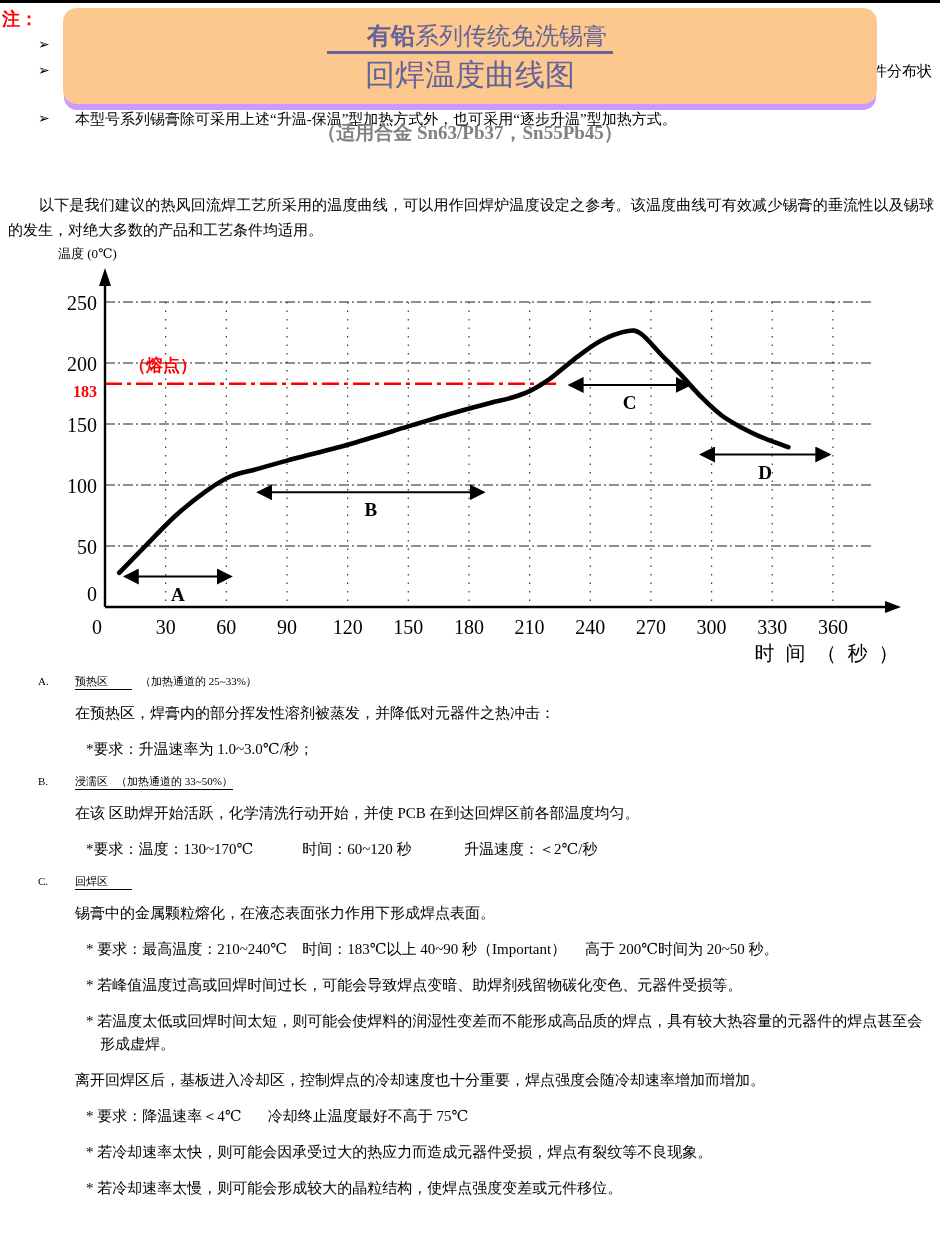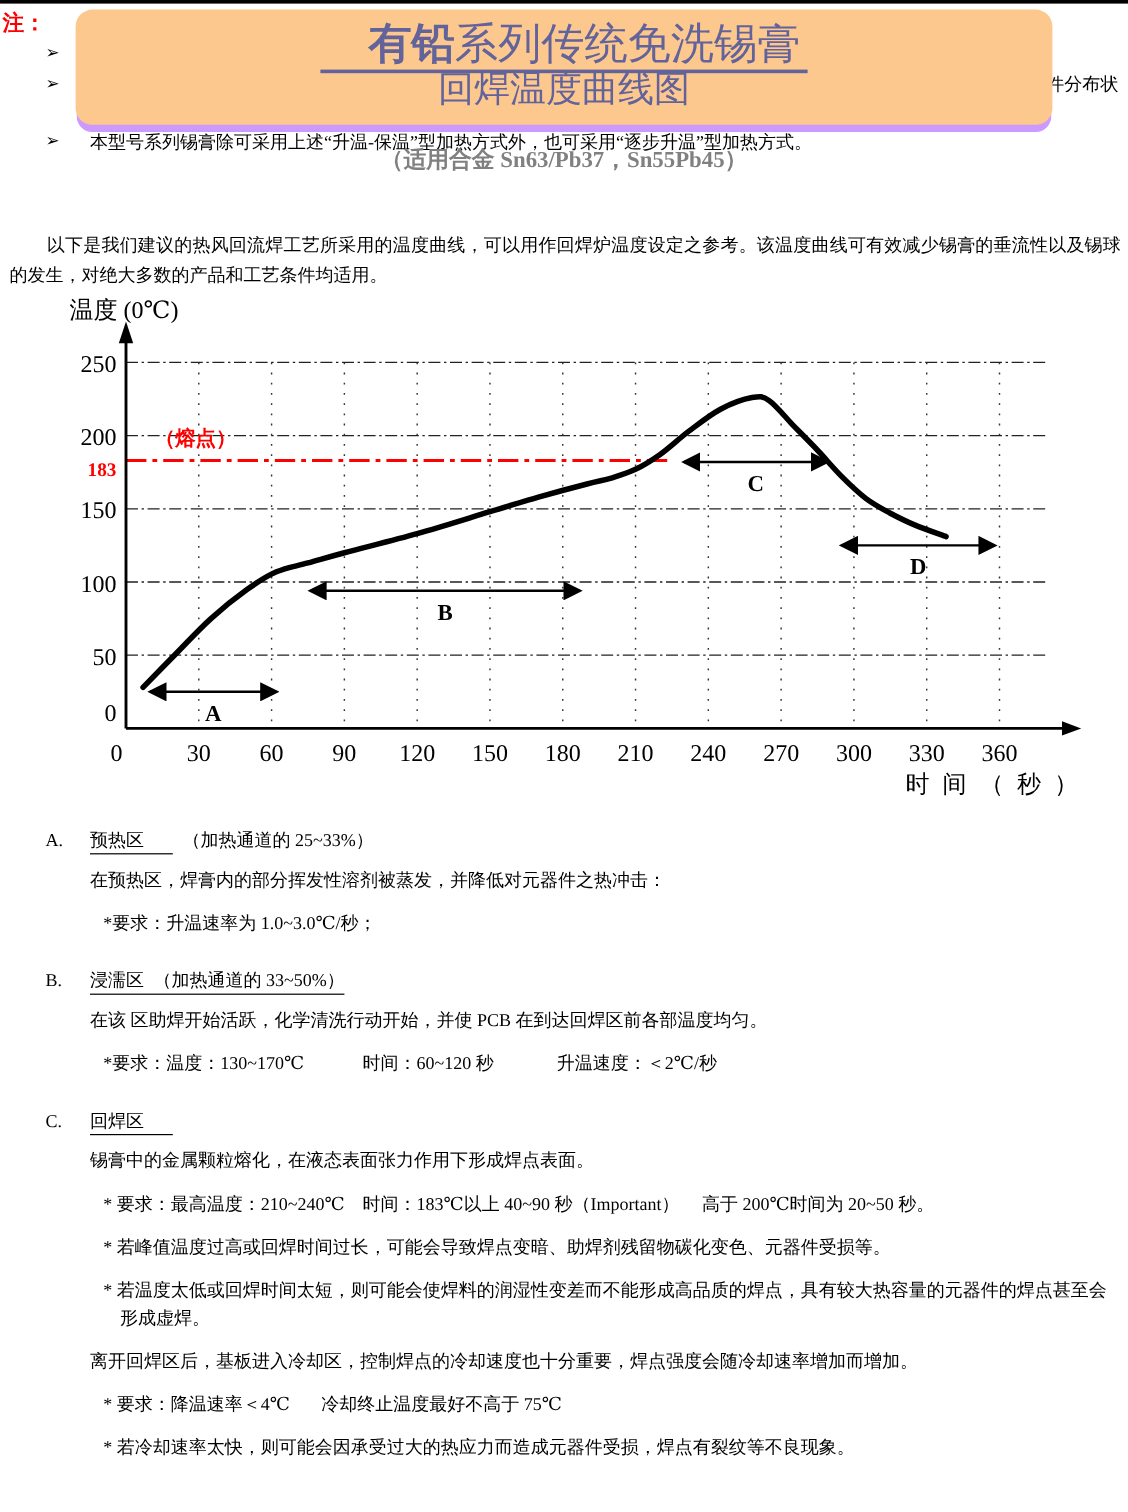--- a/index.html
+++ b/index.html
@@ -7,38 +7,38 @@
     --subtitle-color:#808080; --red:#ff0000; --ink:#000000;
   }
   html,body{margin:0;padding:0;background:#fff;}
   body{font-family:"Liberation Serif","DejaVu Serif",serif;color:var(--ink);}
   .page{position:relative;width:940px;height:1260px;overflow:hidden;background:#fff;}
   .top-rule{position:absolute;top:0;left:0;width:940px;height:3px;background:#000;}
 
   .title-box{position:absolute;top:8px;left:63px;width:814px;height:96px;
     background:var(--box-bg);border-radius:14px;box-shadow:0 7px 0 -1px var(--box-shadow);
     text-align:center;}
-  .t1{margin-top:9px;font-size:36px;color:var(--title-color);line-height:38px;}
+  .t1{margin-top:9px;font-size:24px;color:var(--title-color);line-height:38px;}
   .t1u{border-bottom:3px solid var(--title-color);padding:0 6px 2px 40px;}
   .t1 b{font-weight:bold;}
   .t2{font-size:30px;color:var(--title-color);line-height:40px;}
 
   .subtitle{position:absolute;top:120px;left:0;width:940px;text-align:center;
     font-size:19px;font-weight:bold;color:var(--subtitle-color);}
 
   .intro{position:absolute;top:193px;left:8px;width:926px;margin:0;
     font-size:15px;line-height:25px;text-indent:31px;text-align:justify;}
 
   .chart{position:absolute;top:245px;left:0;width:940px;height:420px;}
-  .ylab{position:absolute;left:58px;top:0;font-size:20px;}
+  .ylab{position:absolute;left:58px;top:0;font-size:13px;}
   .chart svg{position:absolute;left:45px;top:17px;}
   svg text{font-family:"Liberation Serif","DejaVu Serif",serif;}
 
   .sections{position:absolute;top:665px;left:0;width:940px;}
-  .sec-head{font-size:15px;margin:26px 0 7px 38px;}
+  .sec-head{font-size:11px;margin:9px 0 7px 38px;}
   .sec-num{display:inline-block;width:37px;}
   .u{border-bottom:1.6px solid #000;padding-bottom:2px;}
   .pad-title{padding-right:24px;}
   .sec-suffix{margin-left:8px;}
   .sec-body{padding-left:75px;padding-right:4px;}
   .sec-line{font-size:15px;line-height:23px;white-space:pre-wrap;margin:13px 0;}
   .line-para{}
   .line-star{padding-left:25px;text-indent:-14px;}
 
   .notes-label{font-size:18px;font-weight:bold;color:var(--red);margin:7px 0 3px 2px;}
@@ -156,20 +156,21 @@
       <div class="sec-body">
         <div class="sec-line line-para">锡膏中的金属颗粒熔化，在液态表面张力作用下形成焊点表面。</div>
         <div class="sec-line line-star">* 要求：最高温度：210~240℃    时间：183℃以上 40~90 秒（Important）     高于 200℃时间为 20~50 秒。</div>
         <div class="sec-line line-star">* 若峰值温度过高或回焊时间过长，可能会导致焊点变暗、助焊剂残留物碳化变色、元器件受损等。</div>
         <div class="sec-line line-star">* 若温度太低或回焊时间太短，则可能会使焊料的润湿性变差而不能形成高品质的焊点，具有较大热容量的元器件的焊点甚至会形成虚焊。</div>
       </div>
       <div class="sec-body">
         <div class="sec-line line-para">离开回焊区后，基板进入冷却区，控制焊点的冷却速度也十分重要，焊点强度会随冷却速率增加而增加。</div>
         <div class="sec-line line-star">* 要求：降温速率＜4℃       冷却终止温度最好不高于 75℃</div>
         <div class="sec-line line-star">* 若冷却速率太快，则可能会因承受过大的热应力而造成元器件受损，焊点有裂纹等不良现象。</div>
+        <div class="sec-line line-star">* 若冷却速率太慢，则可能会形成较大的晶粒结构，使焊点强度变差或元件移位。</div>
       </div>
     </div>
 
   <div class="notes">
     <div class="notes-label">注：</div>
     <div id="note-items">
         <div class="note-item">
           <div class="note-marker">➢</div>
           <div class="note-text">上述温度曲线是指焊点处的实际温度，而非回焊炉的设定加热温度（不同）</div>
         </div>

